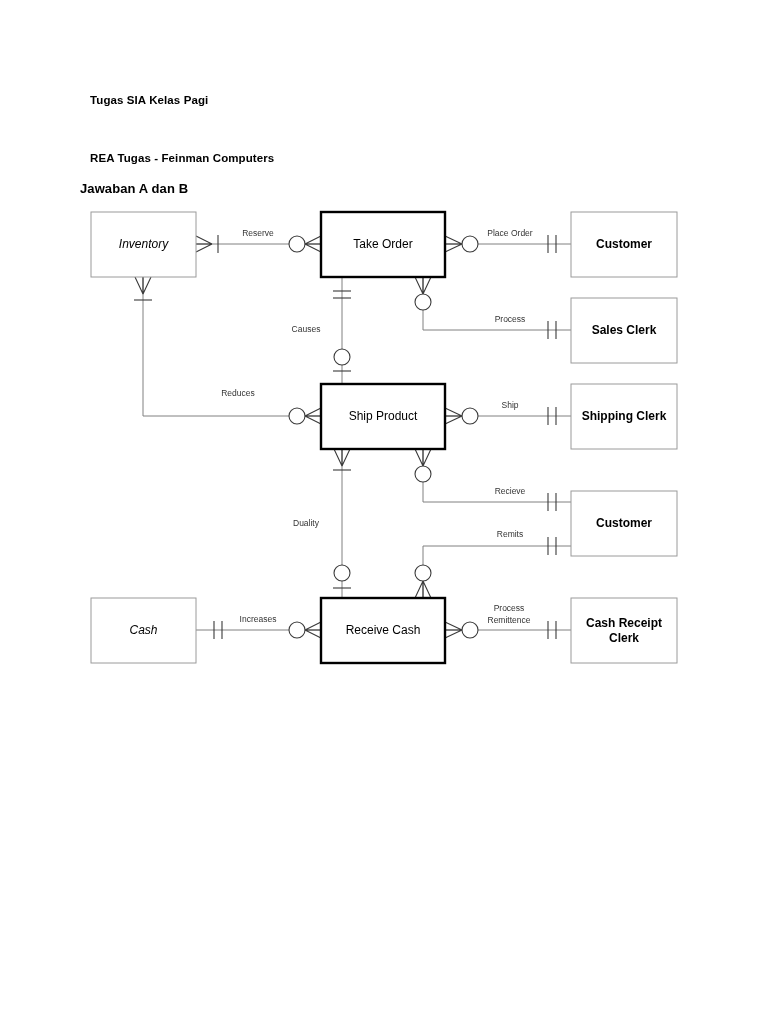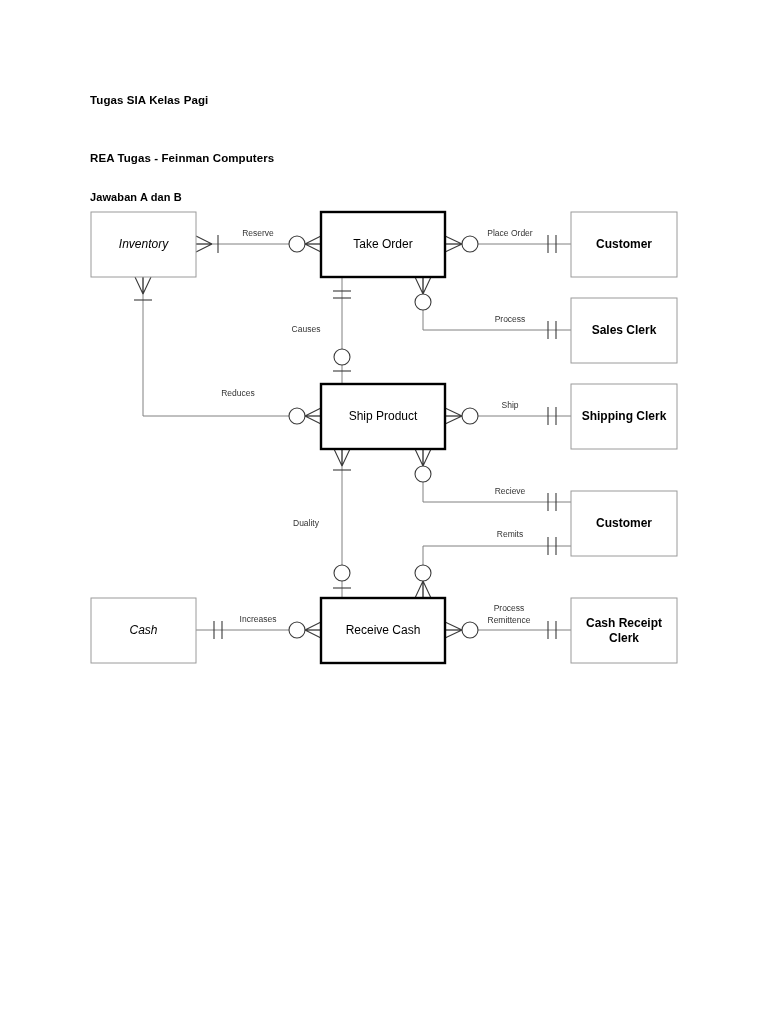--- a/index.html
+++ b/index.html
@@ -21,21 +21,21 @@
   }
   .heading {
     position: absolute;
     font-weight: bold;
     color: #000000;
     white-space: nowrap;
     letter-spacing: 0.1px;
   }
   #doc-title     { left: 90px; top: 94px;  font-size: 11.5px; }
   #model-title   { left: 90px; top: 152px; font-size: 11.5px; }
-  #answer-line   { left: 90px; top: 181px; font-size: 11px; margin-top: 10px; }
+  #answer-line   { left: 80px; top: 181px; font-size: 13px; }
 
   #diagram {
     position: absolute;
     left: 0;
     top: 0;
   }
   
   .box-label {
     font-family: "Liberation Sans", sans-serif;
     fill: #000000;

